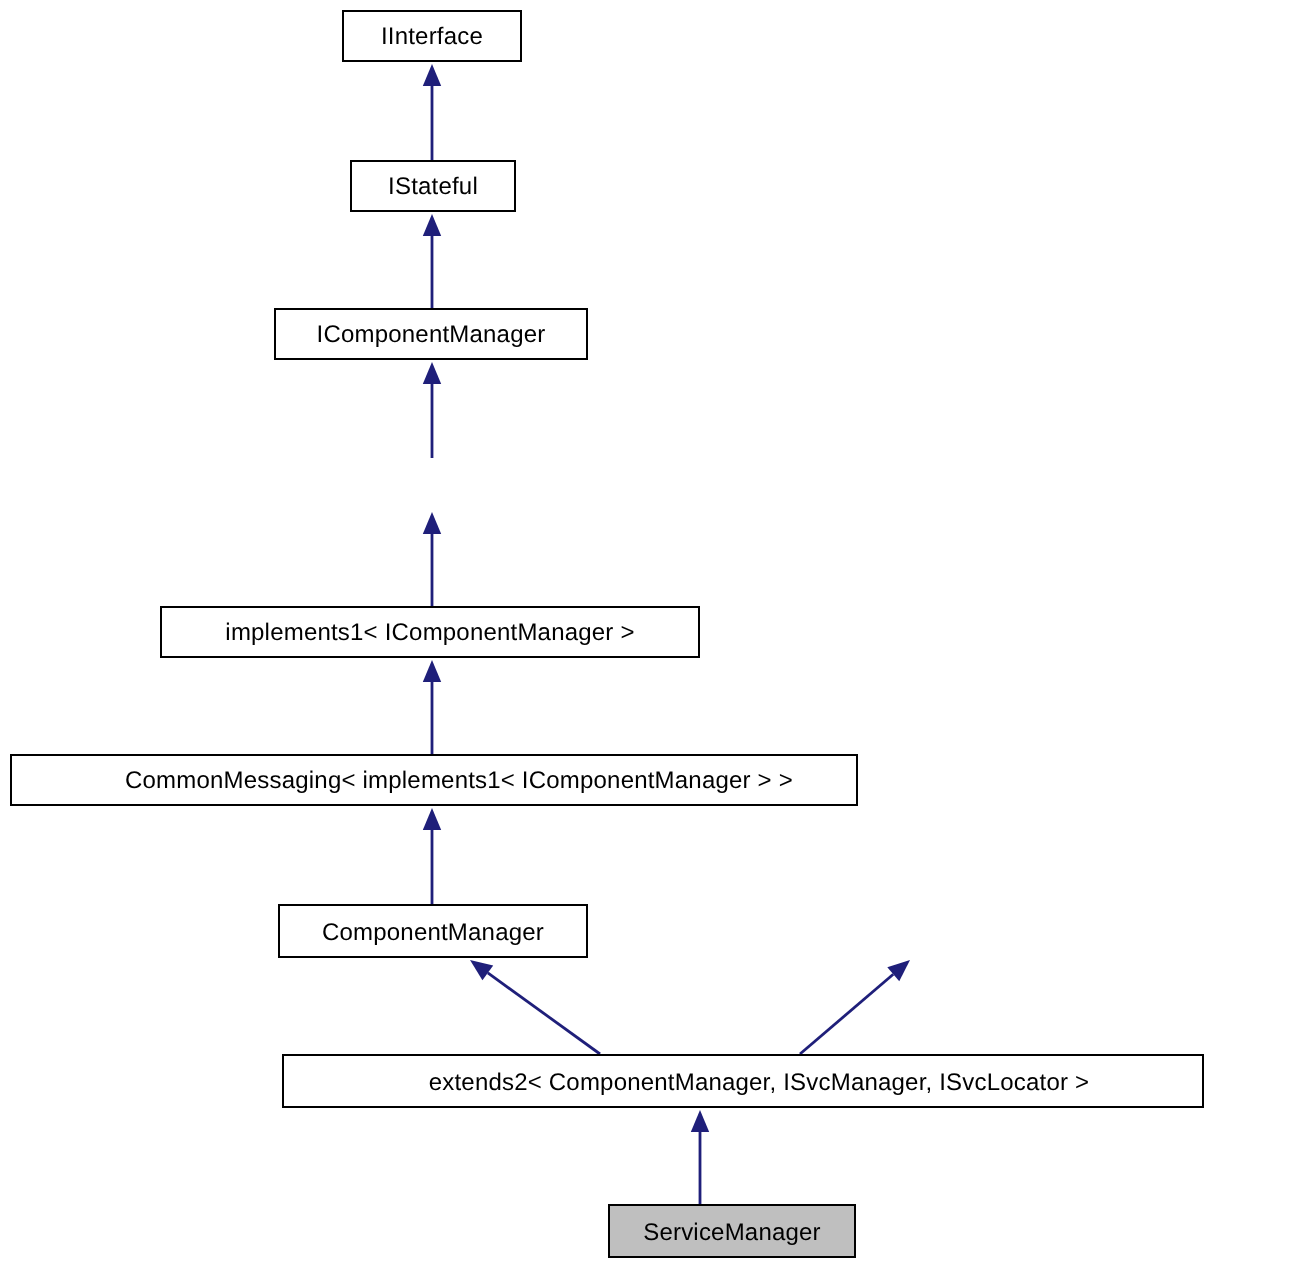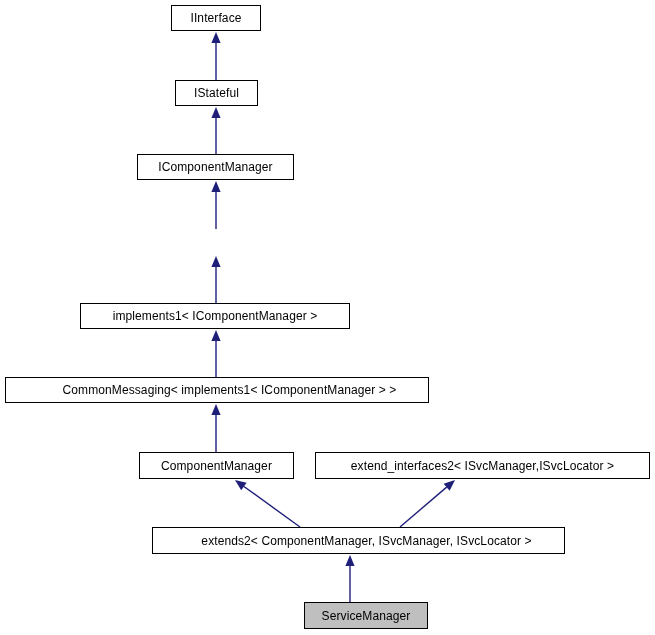--- a/index.html
+++ b/index.html
@@ -76,22 +76,19 @@
     </div>
     <div class="node" style="left: 80px; top: 303px; width: 270px; height: 26px;">
       <span>implements1&lt; IComponentManager &gt;</span>
     </div>
     <div class="node" style="left: 5px; top: 377px; width: 424px; height: 26px; padding-left: 25px;">
       <span>CommonMessaging&lt; implements1&lt; IComponentManager &gt; &gt;</span>
     </div>
     <div class="node" style="left: 139px; top: 452px; width: 155px; height: 27px;">
       <span>ComponentManager</span>
     </div>
-    <div class="node" style="left: 315px; top: 452px; width: 335px; height: 27px;">
-      <span>extend_interfaces2&lt; ISvcManager,ISvcLocator &gt;</span>
-    </div>
-    <div class="node" style="left: 152px; top: 527px; width: 413px; height: 27px; padding-left: 16px;">
+    <div class="node" style="left: 141px; top: 527px; width: 461px; height: 27px; padding-left: 16px;">
       <span>extends2&lt; ComponentManager, ISvcManager, ISvcLocator &gt;</span>
     </div>
     <div class="node highlight" style="left: 304px; top: 602px; width: 124px; height: 27px;">
       <span>ServiceManager</span>
     </div>
   </div>
 
 </body></html>

